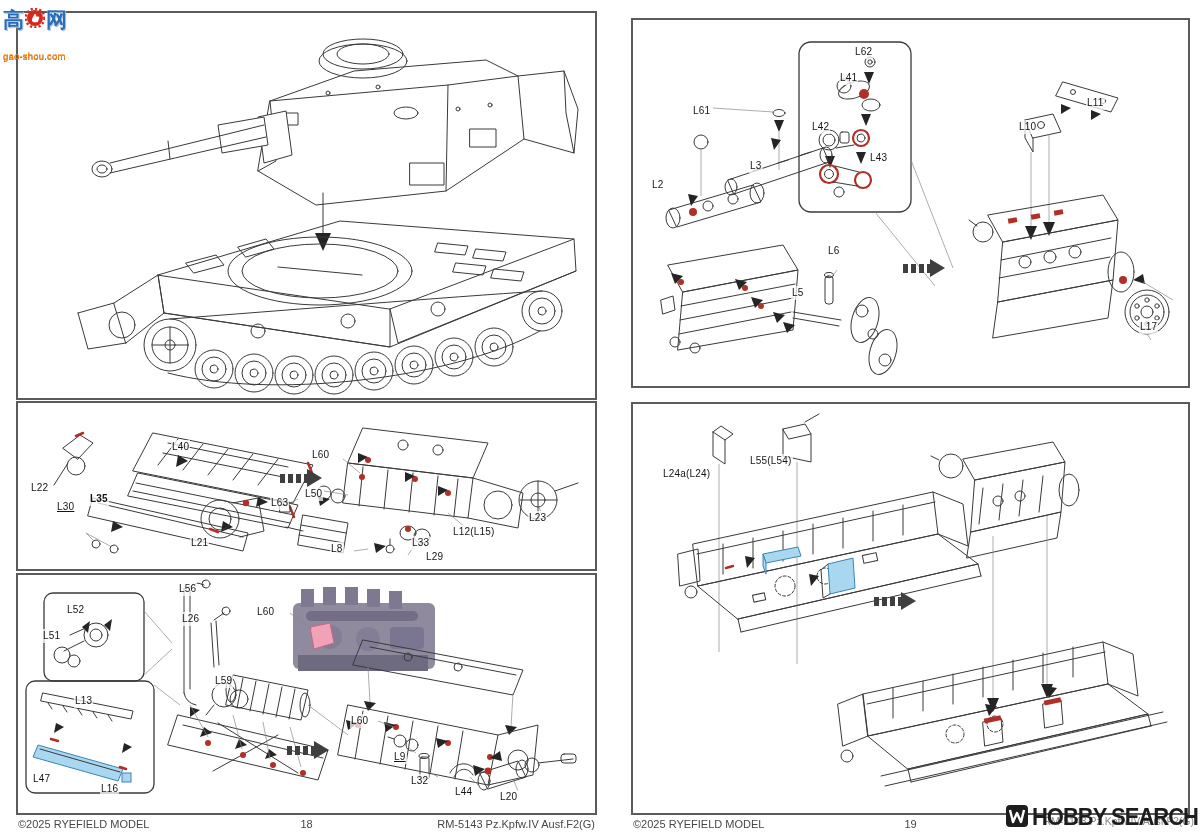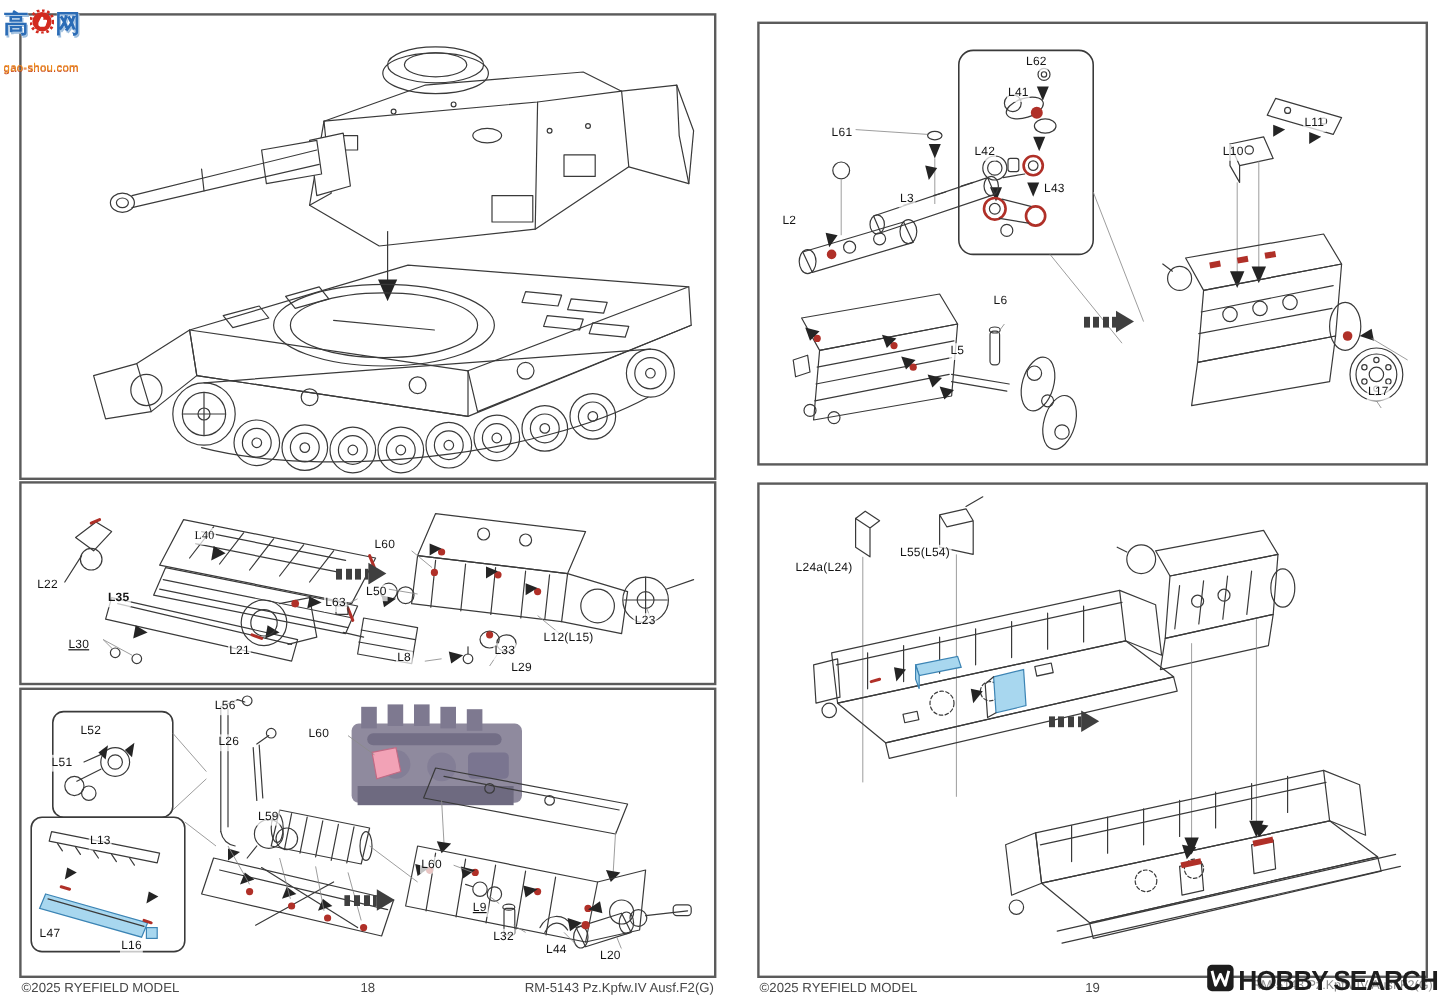--- a/index.html
+++ b/index.html
@@ -526,23 +526,23 @@
       <i class="bar"></i>
       <i class="head"></i>
     </div>
   <div class="sarrow" style="left:874px;top:592px">
       <i class="bar"></i>
       <i class="head"></i>
     </div>
 
   <div id="label-layer">
       <span class="part-label" style="left: 30px; top: 481px;">L22</span>
-      <span class="part-label" style="left: 161px; top: 440px; font-family: Liberation Serif, serif;">L40</span>
+      <span class="part-label" style="left: 171px; top: 440px;">L40</span>
       <span class="part-label" style="left: 89px; top: 492px; font-weight: bold;">L35</span>
-      <span class="part-label" style="left: 56px; top: 531px; text-decoration: underline;">L30</span>
+      <span class="part-label" style="left: 56px; top: 500px; text-decoration: underline;">L30</span>
       <span class="part-label" style="left: 190px; top: 536px;">L21</span>
       <span class="part-label" style="left: 270px; top: 496px;">L63</span>
       <span class="part-label" style="left: 311px; top: 448px;">L60</span>
       <span class="part-label" style="left: 304px; top: 487px;">L50</span>
       <span class="part-label" style="left: 330px; top: 542px;">L8</span>
       <span class="part-label" style="left: 379px; top: 550px; margin-left: 46px;">L29</span>
       <span class="part-label" style="left: 411px; top: 536px;">L33</span>
       <span class="part-label" style="left: 452px; top: 525px;">L12(L15)</span>
       <span class="part-label" style="left: 528px; top: 511px;">L23</span>
       <span class="part-label" style="left: 178px; top: 582px;">L56</span>

